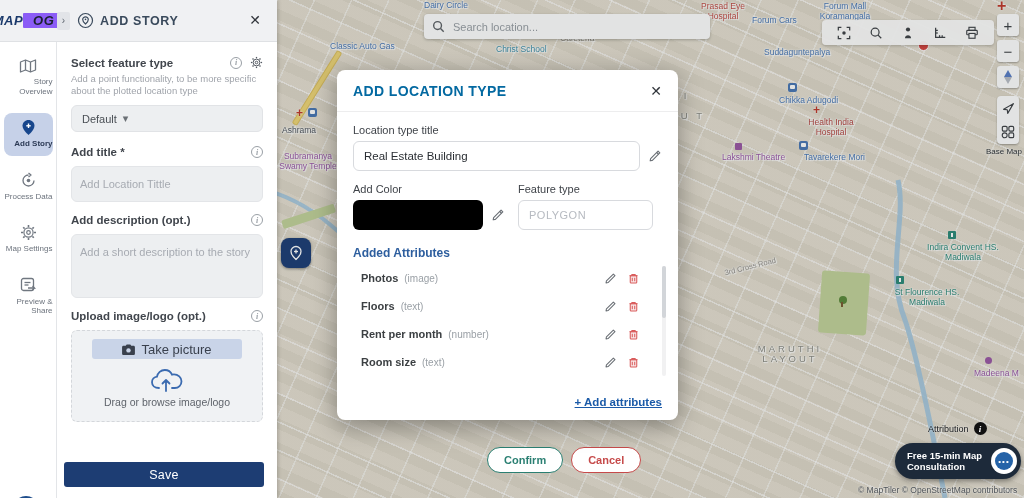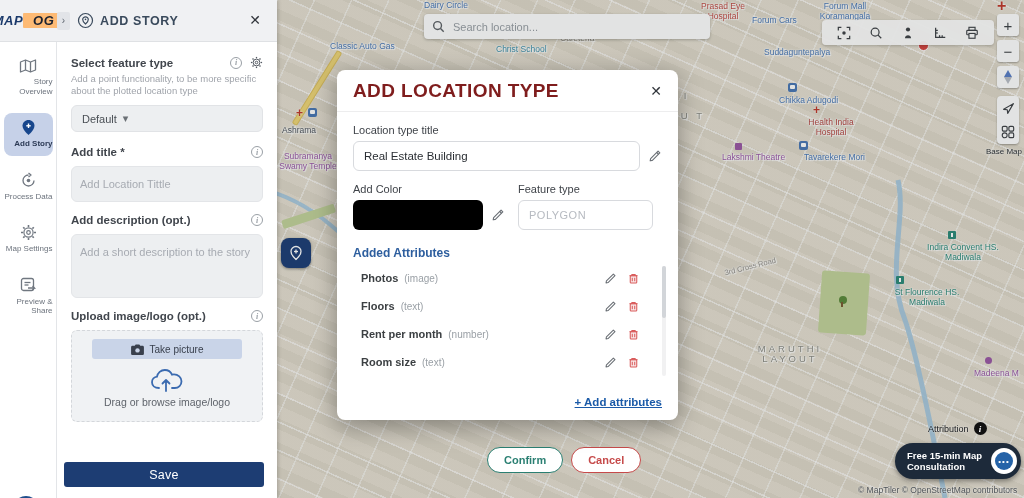--- a/index.html
+++ b/index.html
@@ -94,21 +94,21 @@
   .pill-cancel  { border:1.5px solid #c64a4a; color:#c64a4a; }
 
   
   .left-panel { position:absolute; left:0; top:0; width:277px; height:498px; background:#fff;
     z-index:20; box-shadow:1px 0 4px rgba(0,0,0,.2); }
   .panel-header { position:absolute; left:0; top:0; width:277px; height:42px; background:#f0f1f3;
     border-bottom:1px solid #dfe1e4; display:flex; align-items:center; }
   .logo { width:57px; display:flex; justify-content:center; font-weight:bold; font-style:italic;
     font-size:13px; letter-spacing:.5px; }
   .logo .map-part { color:#1b3a6b; }
-  .logo .og-part { background:#fdba74; color:#1b2230; padding:0 10px; border-radius:1px; }
+  .logo .og-part { background:#8b5cf6; color:#1b2230; padding:0 10px; border-radius:1px; }
   .collapse-chip { width:13px; height:18px; background:#e2e4e8; border-radius:2px; color:#5f6670;
     font-size:10px; display:flex; align-items:center; justify-content:center; cursor:pointer; margin-right:7px; }
   .panel-title { font-size:12.5px; font-weight:bold; color:#3a4a5c; letter-spacing:.6px; margin-left:6px; }
   .panel-close { position:absolute; right:16px; top:12px; font-size:14px; color:#30343a; cursor:pointer; }
 
   
   .rail { position:absolute; left:0; top:42px; width:57px; height:456px; background:#fff;
     border-right:1px solid #e3e5e8; }
   .rail-item { width:49px; margin:10px auto 0; padding:6px 0 7px; border-radius:8px; text-align:right;
     cursor:pointer; }
@@ -131,33 +131,33 @@
     border-radius:6px; display:flex; align-items:center; padding:0 10px; gap:6px; font-size:11px;
     color:#4a4f55; cursor:pointer; }
   .gi { color:#555b63; font-size:13px; line-height:13px; cursor:pointer; margin-left:8px; }
   .tfield { margin-top:8px; width:192px; background:#edeff1; border:1px solid #e3e5e8; border-radius:6px; }
   .tfield input, .tfield textarea { width:100%; border:none; outline:none; background:transparent;
     font-family:"Liberation Sans", sans-serif; font-size:11px; color:#444; padding:11px 8px; resize:none; }
   .tfield input::placeholder, .tfield textarea::placeholder { color:#a7abb2; }
   .upload-box { margin-top:8px; width:192px; height:92px; background:#f0f2f4;
     border:1px dashed #d4d7db; border-radius:6px; text-align:center; padding-top:8px; }
   .take-pic { width:150px; height:20px; margin:0 auto; background:#c9d4e8; border-radius:3px;
-    display:flex; align-items:center; justify-content:center; gap:6px; font-size:10px;
+    display:flex; align-items:center; justify-content:center; gap:6px; font-size:13px;
     color:#39404d; cursor:pointer; }
   .drag-txt { font-size:10.5px; color:#5f646b; margin-top:3px; }
   .save-btn { position:absolute; left:7px; bottom:11px; width:200px; height:25px; background:#1d3d73;
     border-radius:3px; color:#fff; font-size:12.5px; display:flex; align-items:center;
     justify-content:center; cursor:pointer; letter-spacing:.3px; }
 
   
   .modal { position:absolute; left:337px; top:70px; width:341px; height:350px; background:#fff;
     border-radius:8px; z-index:10; box-shadow:0 6px 24px rgba(0,0,0,.35); }
   .modal-header { height:42px; border-bottom:1px solid #ededee; display:flex; align-items:center;
     padding:0 16px; }
-  .modal-title { font-size:19px; font-weight:bold; color:#7f1d1d; letter-spacing:.4px; flex:1; }
+  .modal-title { font-size:14px; font-weight:bold; color:#0369a1; letter-spacing:.4px; flex:1; }
   .modal-close { font-size:14px; color:#30343a; cursor:pointer; }
   .modal-body { padding:12px 16px 0; position:relative; }
   .m-label { font-size:11px; color:#3f4349; margin-bottom:5px; }
   .m-input { width:300px; height:30px; border:1px solid #d8dade; border-radius:6px; display:flex; }
   .m-input input { width:100%; border:none; outline:none; font-size:11.5px; color:#2a2e33; padding:0 10px;
     font-family:"Liberation Sans", sans-serif; background:transparent; }
   .m-input input::placeholder { color:#b6bac0; }
   .edit-aside { margin-left:8px; cursor:pointer; }
   .row2 { display:flex; margin-top:12px; }
   .col-color { width:165px; }

